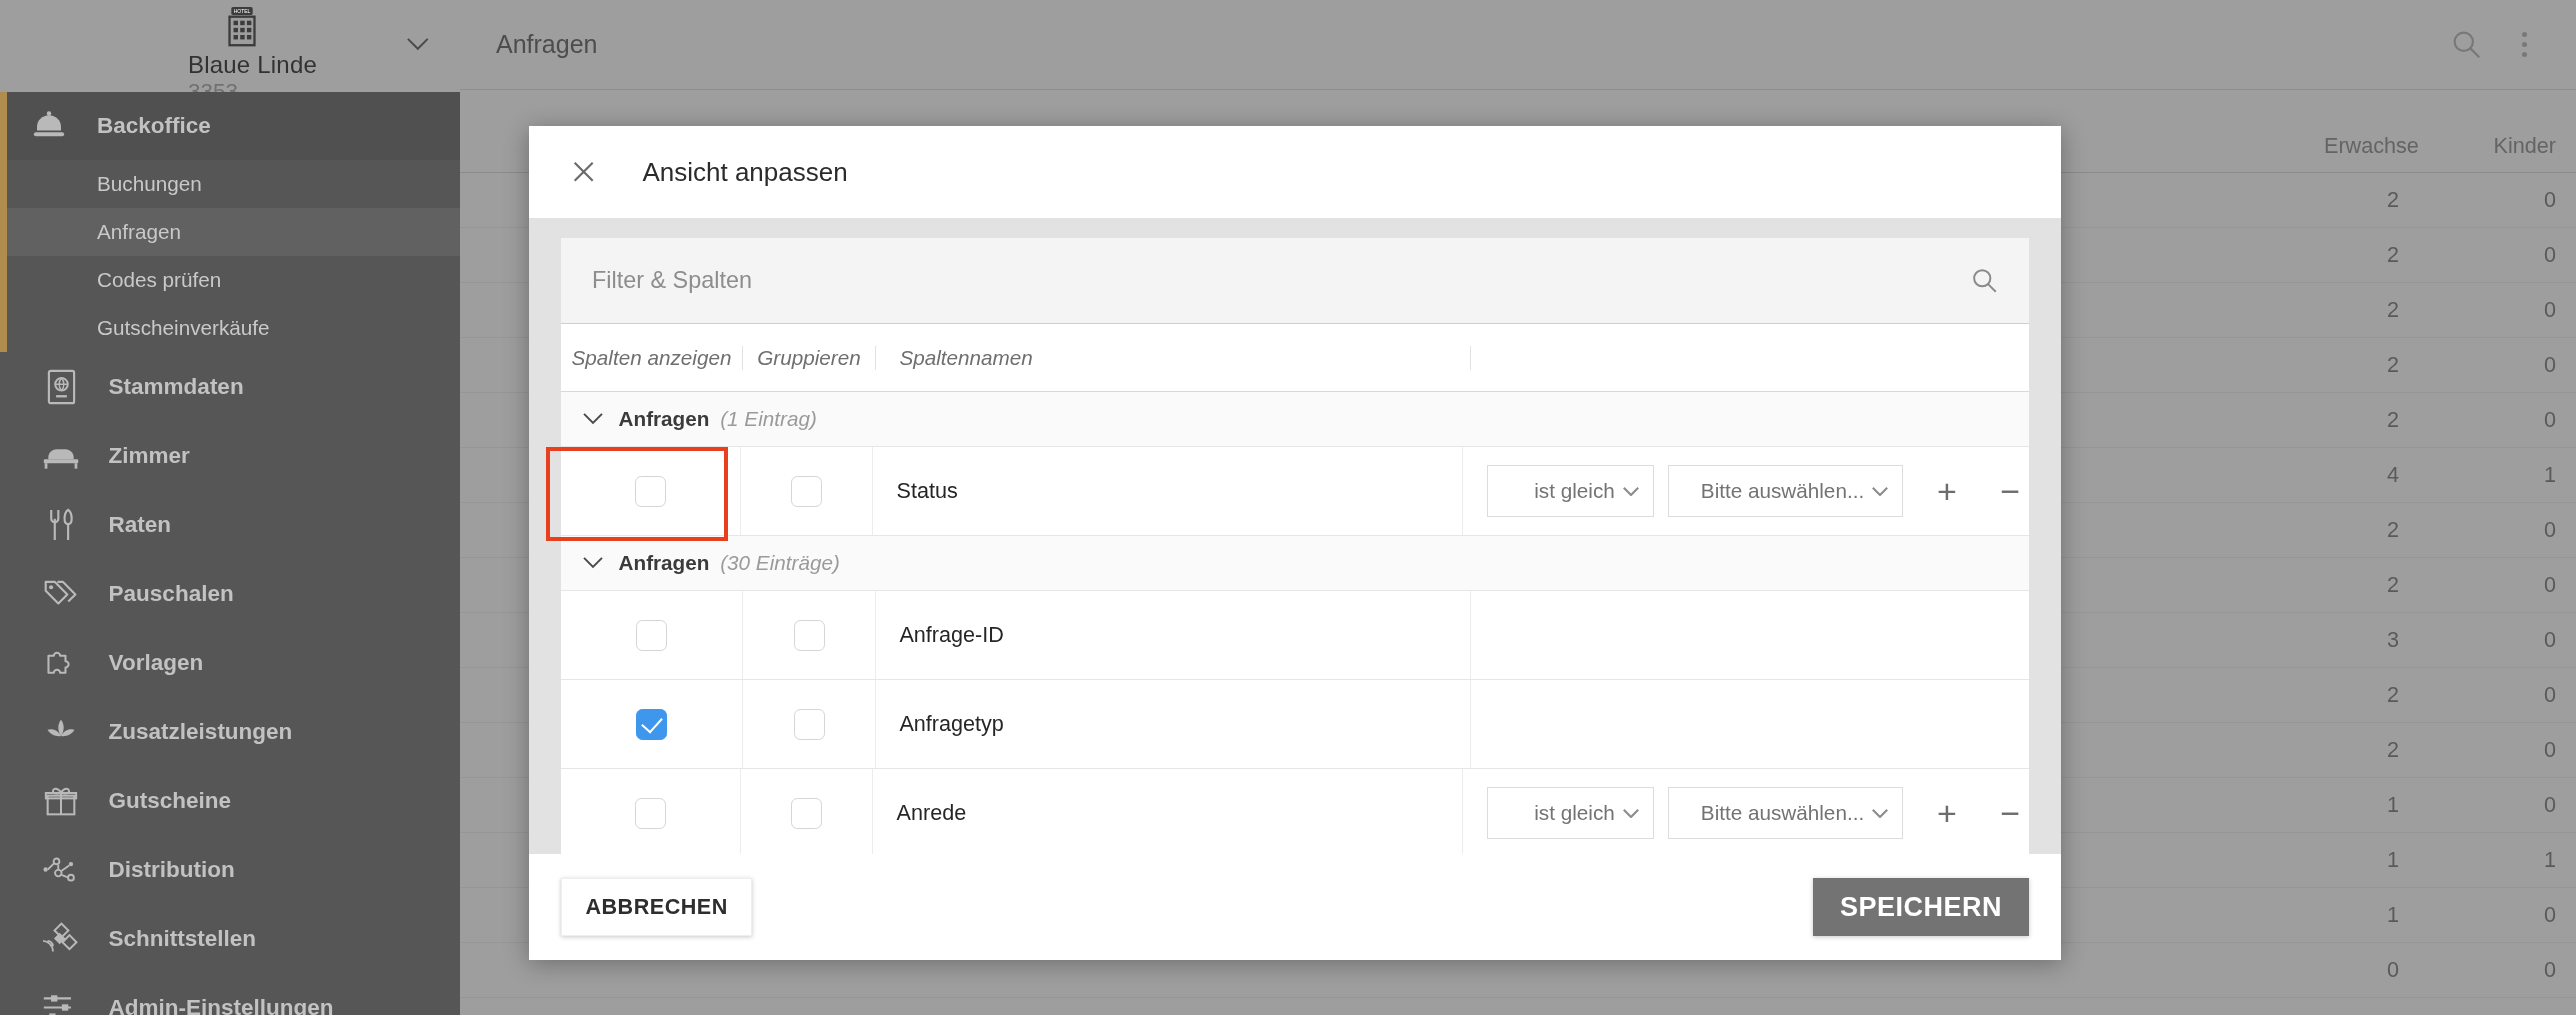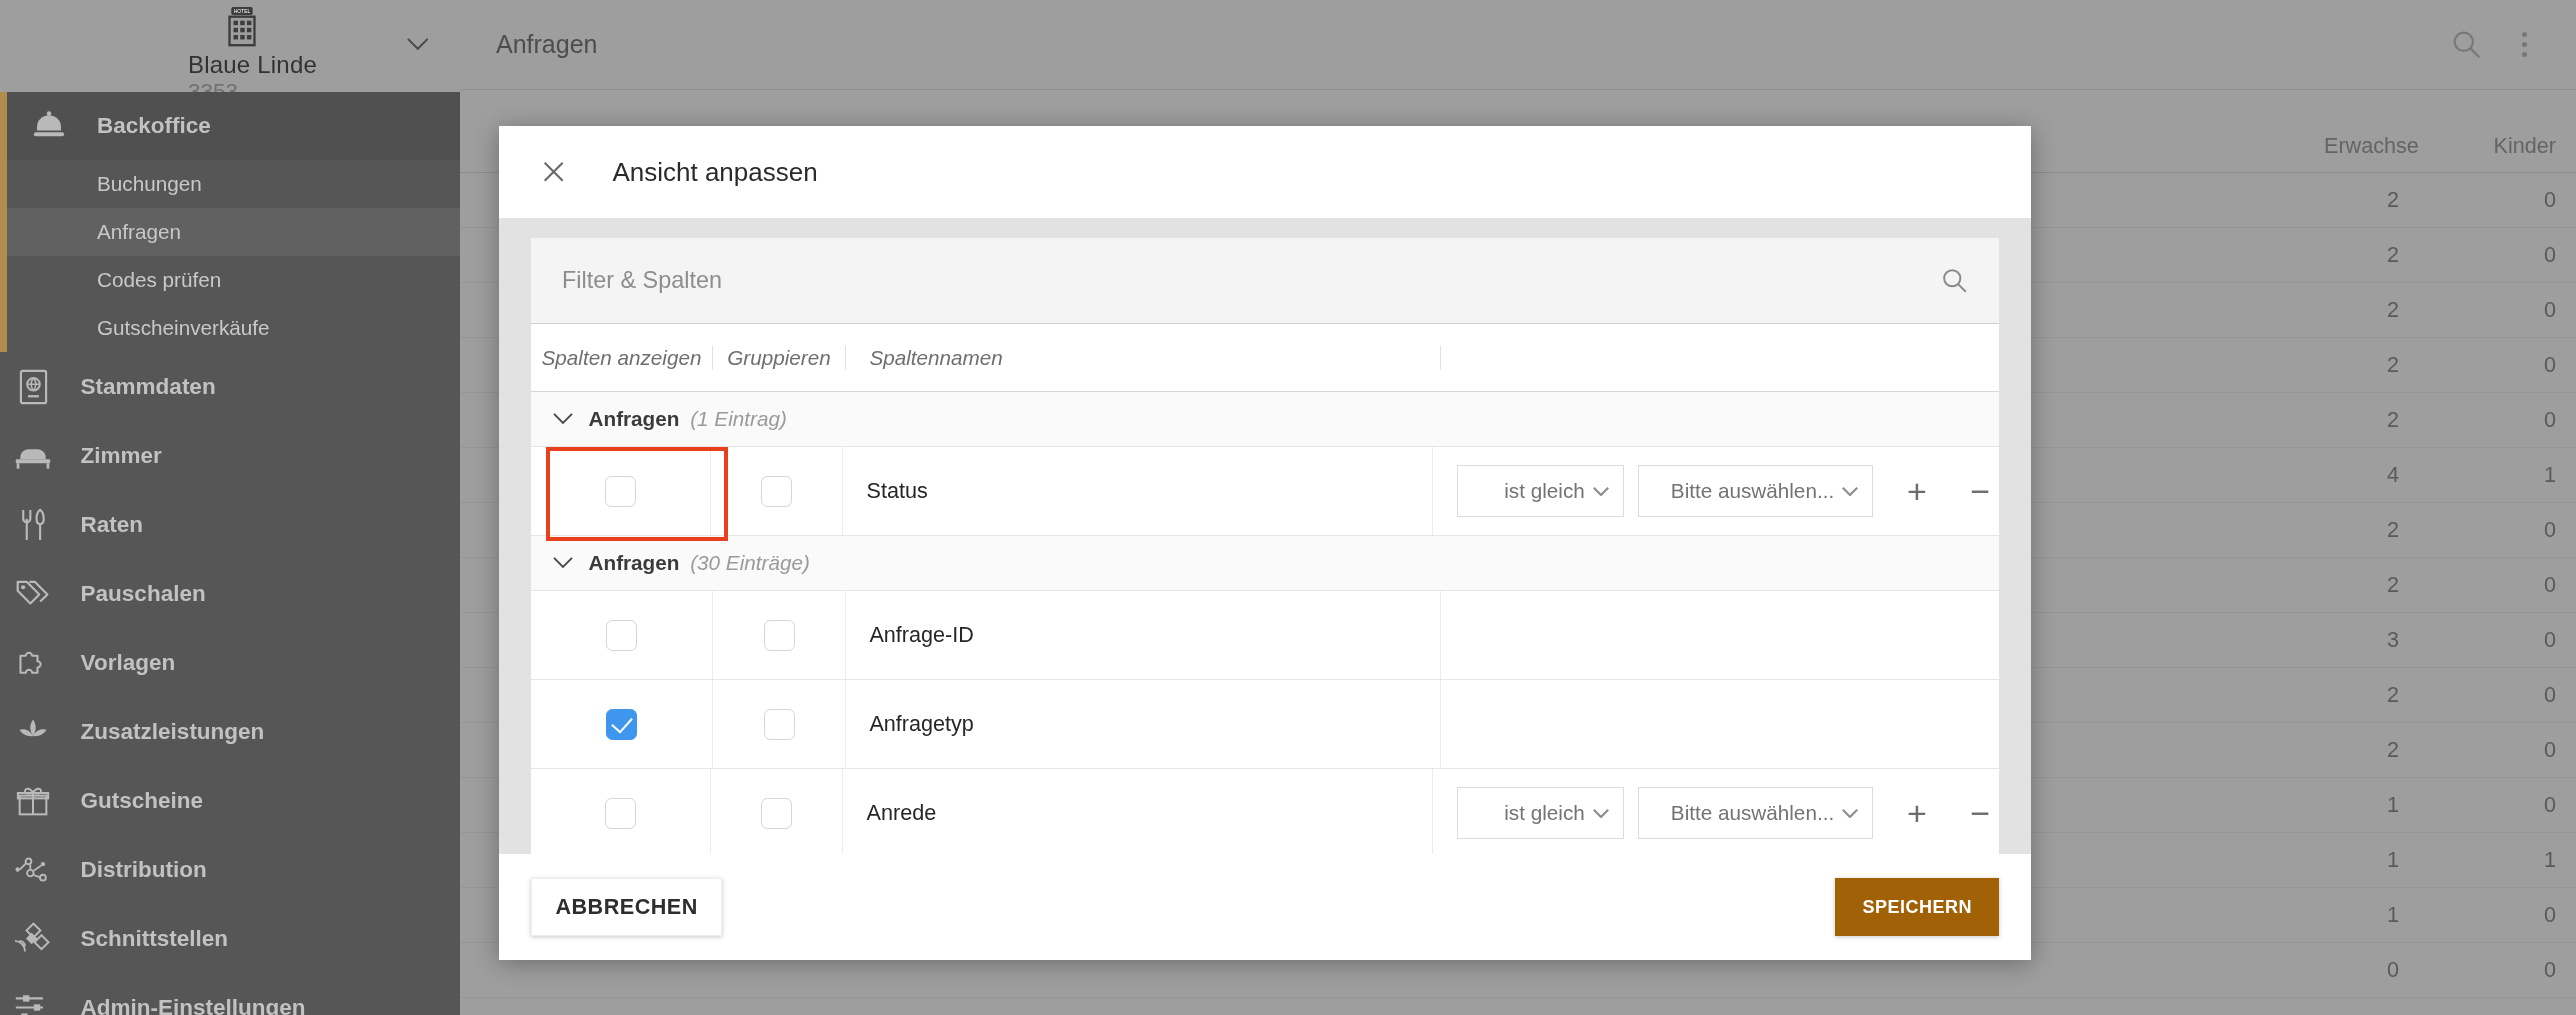--- a/index.html
+++ b/index.html
@@ -42,21 +42,21 @@
   }
   .nav-item.top { background: #505050; font-weight: bold; }
   .nav-item .ic { width: 52px; flex: 0 0 52px; display:flex; align-items:center; justify-content:center; }
   .nav-item .lbl { margin-left: 21.6px; }
   .nav-sub {
     height: 48px; display: flex; align-items: center;
     padding-left: 97px; color: #c9c9c9; font-size: 20.7px;
     background: #565656;
   }
   .nav-sub.active { background: #616161; }
-  .nav-main { display:flex; align-items:center; height: 69px; padding-left: 7px; color:#c2c2c2; font-size:22.5px; font-weight:bold;}
+  .nav-main { display:flex; align-items:center; height: 69px; padding-left: 35px; color:#c2c2c2; font-size:22.5px; font-weight:bold;}
   .nav-main .ic { width: 52px; flex: 0 0 52px; display:flex; align-items:center; justify-content:center; }
   .nav-main .lbl { margin-left: 21.6px; }
   svg { display:block; }
 
   
   .main {
     position: absolute; left: 460px; top: 0;
     width: 2116px; height: 1016px;
     background: #9e9e9e;
   }
@@ -86,21 +86,21 @@
   .c-id     { width: 184px; text-align: right; }
   .c-date   { width: 297px; }
   .c-first  { width: 256px; }
   .c-last   { width: 297px; }
   .c-from   { width: 261px; }
   .c-to     { width: 261px; }
   .c-type   { width: 288px; }
   .c-ad     { flex: 1; text-align: right; }
   .c-ch     { width: 157px; text-align: right; padding-right: 32px; }
   .modal {
-    position: absolute; left: 499px; top: 126px;
+    position: absolute; left: 529px; top: 126px;
     width: 1532px; height: 834px;
     background: #e2e2e2;
     box-shadow: 0 3.6px 23.4px rgba(0,0,0,.32);
     display: flex; flex-direction: column;
   }
   .modal-head {
     height: 92px; background: #fff; display: flex; align-items: center;
     padding-left: 43px; flex: 0 0 92px;
   }
   .modal-close { font-size: 31px; color: #666; line-height: 1; cursor: pointer; }
@@ -181,23 +181,23 @@
     flex: 0 0 106px; background: #fff; display: flex; align-items: center;
     padding: 0 32px; justify-content: space-between;
   }
   .btn-cancel {
     height: 58px; padding: 0 23.4px; background: #fff; border: 0.9px solid #eee;
     box-shadow: 0 0.9px 4.5px rgba(0,0,0,.22);
     font-size: 21.6px; font-weight: bold; color: #2e2e2e; letter-spacing: 0.5px;
     display: flex; align-items: center; cursor: pointer;
   }
   .btn-save {
-    height: 58px; padding: 0 27px; background: #a16207; border: none;
+    height: 58px; padding: 0 27px; background: #737373; border: none;
     box-shadow: 0 0.9px 4.5px rgba(0,0,0,.22);
-    font-size: 18px; font-weight: bold; color: #fff; letter-spacing: 0.5px;
+    font-size: 27px; font-weight: bold; color: #fff; letter-spacing: 0.5px;
     display: flex; align-items: center; cursor: pointer;
   }
   .scroll-track {
     position: absolute; right: 0; top: 0; width: 12.6px; height: 100%;
     background: transparent;
   }
 </style>
 </head>
 <body>
 

